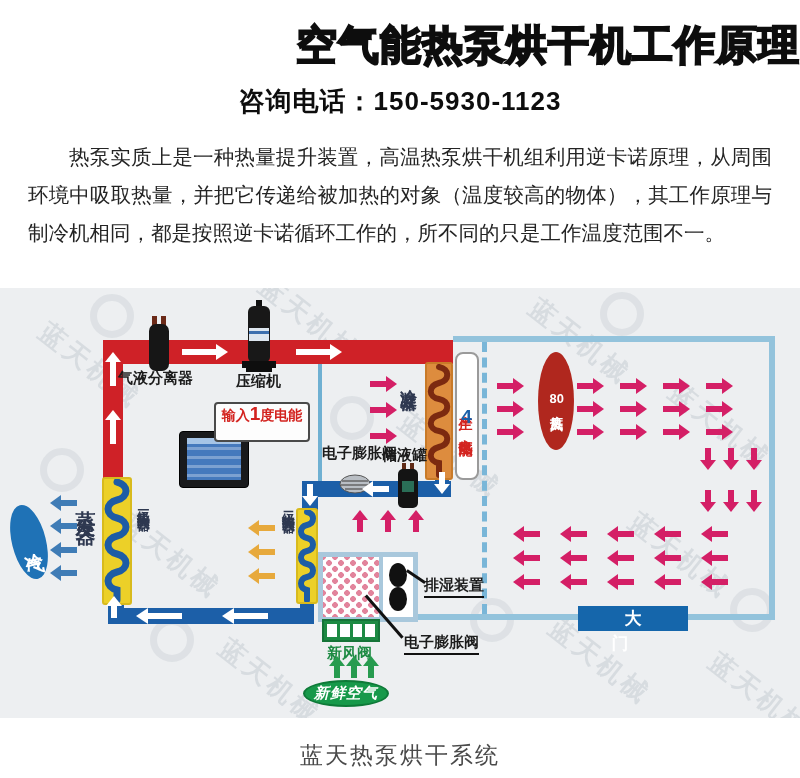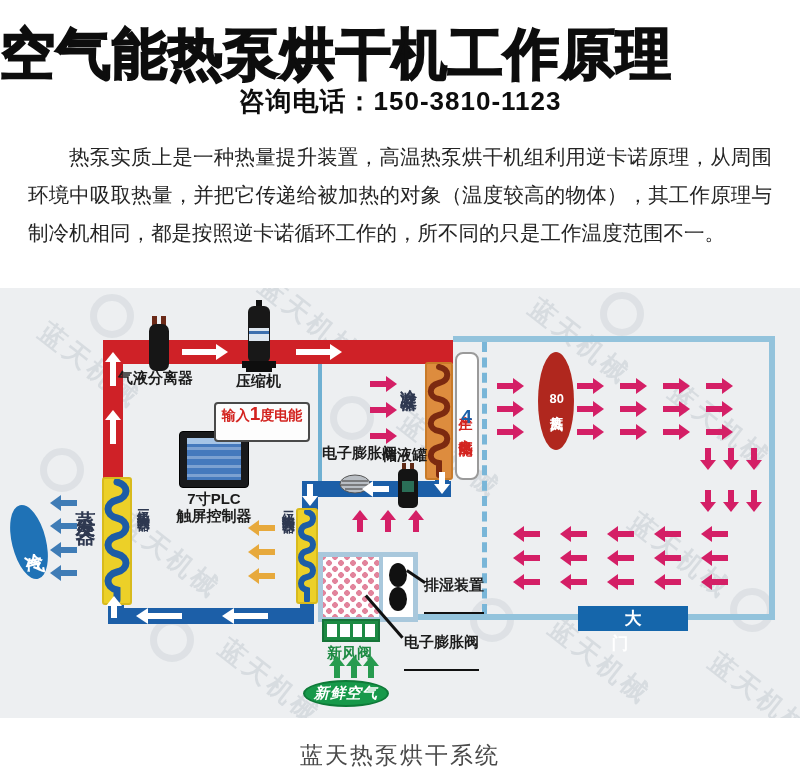--- a/index.html
+++ b/index.html
@@ -4,22 +4,22 @@
 <style>
 :root{
   --red:#cf2127; --blue:#1c5fa8; --mag:#d41f66; --room:#93c3dc;
   --yelpanel:#ecd028; --coilblue:#1d5ca5; --orpanel:#dd8c3e; --orcoil:#7c2a10;
   --ovred:#b0271e; --ovblue:#1f72b6; --ovgreen:#17994a; --door:#1566ab;
   --ink:#1c1c1c; --navy:#2e3850;
 }
 *{box-sizing:border-box;margin:0;padding:0}
 body{width:800px;height:778px;position:relative;background:#fff;
   font-family:"Liberation Sans","DejaVu Sans",sans-serif;overflow:hidden;color:var(--ink)}
-.title{position:absolute;top:18px;left:0;width:800px;text-align:left;
-  font-size:55px;font-weight:900;letter-spacing:1px;color:#0d0d0d;
+.title{position:absolute;top:18px;left:0;width:800px;text-align:right;
+  font-size:41px;font-weight:900;letter-spacing:1px;color:#0d0d0d;
   -webkit-text-stroke:2px #0d0d0d}
 .phone{position:absolute;top:84px;left:0;width:800px;text-align:center;
   font-size:26px;font-weight:900;color:#0d0d0d;letter-spacing:1px}
 .intro{position:absolute;top:138px;left:28px;width:744px;font-size:20.5px;
   line-height:38px;color:#242424;text-indent:2em;text-align:justify}
 .diagram{position:absolute;top:288px;left:0;width:800px;height:430px;
   background:#edeff1;overflow:hidden}
 
 .wm{position:absolute;font-size:26px;font-weight:bold;color:rgba(165,176,184,.30);
   letter-spacing:4px;transform:rotate(38deg);white-space:nowrap;z-index:0}
@@ -36,21 +36,21 @@
 .dash-v{position:absolute;width:0;border-left:5px dashed #79b6d8;z-index:2}
 
 .panel{position:absolute;z-index:3;border-radius:3px}
 .panel-yel{background:var(--yelpanel);border:2px solid #d8ba1d}
 .panel-or{background:var(--orpanel);border:2px solid #c87a28}
 .panel svg{display:block}
 
 .comp{position:absolute;z-index:4}
 .lbl{position:absolute;z-index:5;font-weight:bold;color:var(--ink);white-space:nowrap}
 .lbl14{font-size:15px}.lbl15{font-size:15px}
-.underl{border-bottom:2px solid #111;padding-bottom:17px}
+.underl{border-bottom:2px solid #111;padding-bottom:1px}
 .vtext{writing-mode:vertical-rl;text-orientation:upright;position:absolute;z-index:5;
   font-weight:bold;color:var(--navy);white-space:nowrap}
 .badge{position:absolute;z-index:5;background:#fdfdfd;border:2px solid #4a4a4a;
   border-radius:4px;color:#d3231f;font-weight:bold;font-size:14px;text-align:center;
   line-height:19px;padding:0 4px}
 .badge .big{font-size:19px}
 .vbadge{position:absolute;z-index:5;background:#fff;border:2px solid #9a9a9a;border-radius:8px;
   writing-mode:vertical-rl;text-orientation:upright;font-weight:bold;font-size:14px;
   color:#d3231f;text-align:center;letter-spacing:1px;padding-top:3px}
 .vbadge .big{font-size:19px;color:#1c5fa8}
@@ -95,21 +95,21 @@
 .ar-d::before{content:"";position:absolute;left:5px;top:0;width:6px;height:13px;background:var(--c)}
 .ar-d::after{content:"";position:absolute;bottom:0;left:0;width:0;height:0;
   border-top:10px solid var(--c);border-left:8px solid transparent;border-right:8px solid transparent}
 .caption{position:absolute;top:740px;left:0;width:800px;text-align:center;font-size:23px;
   color:#4a4a4a;letter-spacing:2px}
 </style>
 </head>
 <body>
 
 <div class="title">空气能热泵烘干机工作原理</div>
-<div class="phone">咨询电话：150-3810-1123</div>
+<div class="phone">咨询电话：150-5930-1123</div>
 <p class="intro">热泵实质上是一种热量提升装置，高温热泵烘干机组利用逆卡诺原理，从周围环境中吸取热量，并把它传递给被加热的对象（温度较高的物体），其工作原理与制冷机相同，都是按照逆卡诺循环工作的，所不同的只是工作温度范围不一。</p>
 
 <div class="diagram">
     <div class="wm-ring" style="left: 40px; top: 160px;"></div>
     <div class="wm-ring" style="left: 730px; top: 300px;"></div>
     <div class="wm-ring" style="left: 470px; top: 310px;"></div>
     <div class="wm-ring" style="left: 150px; top: 330px;"></div>
     <div class="wm-ring" style="left: 600px; top: 4px;"></div>
     <div class="wm-ring" style="left: 330px; top: 108px;"></div>
     <div class="wm-ring" style="left: 90px; top: 6px;"></div>
@@ -209,24 +209,20 @@
       <i></i>
       <i></i>
   </div>
 
   <div class="door" style="left:578px;top:318px;width:110px;height:25px;line-height:25px;letter-spacing:26px;text-indent:26px">大门</div>
 
   <div class="lbl lbl14" style="left:118px;top:81px">气液分离器</div>
   <div class="lbl lbl14" style="left:236px;top:84px">压缩机</div>
   <div class="badge" style="left:214px;top:114px;width:96px;height:40px">
     <span>输入</span><span class="big">1</span><span>度电能</span>
-  </div>
-  <div class="lbl lbl15" style="left:159px;top:202px;width:110px;text-align:center;white-space:normal;line-height:17px">
-    <div>7寸PLC</div>
-    <div>触屏控制器</div>
   </div>
   <div class="vtext" style="left:397px;top:87px;font-size:17px;letter-spacing:3px">冷凝器</div>
   <div class="vbadge" style="left:455px;top:64px;width:24px;height:128px">
     <span>产生</span><span class="big">4</span><span>度电热能</span>
   </div>
   <div class="lbl lbl14" style="left:382px;top:158px">储液罐</div>
   <div class="lbl lbl14" style="left:322px;top:156px">电子膨胀阀</div>
   <div class="vtext" style="left:73px;top:206px;font-size:20px;letter-spacing:8px">蒸发器</div>
   <div class="vtext" style="left:134px;top:211px;font-size:13px;letter-spacing:2px">三级热回收器</div>
   <div class="vtext" style="left:279px;top:213px;font-size:13px;letter-spacing:2px">二级热回收器</div>

